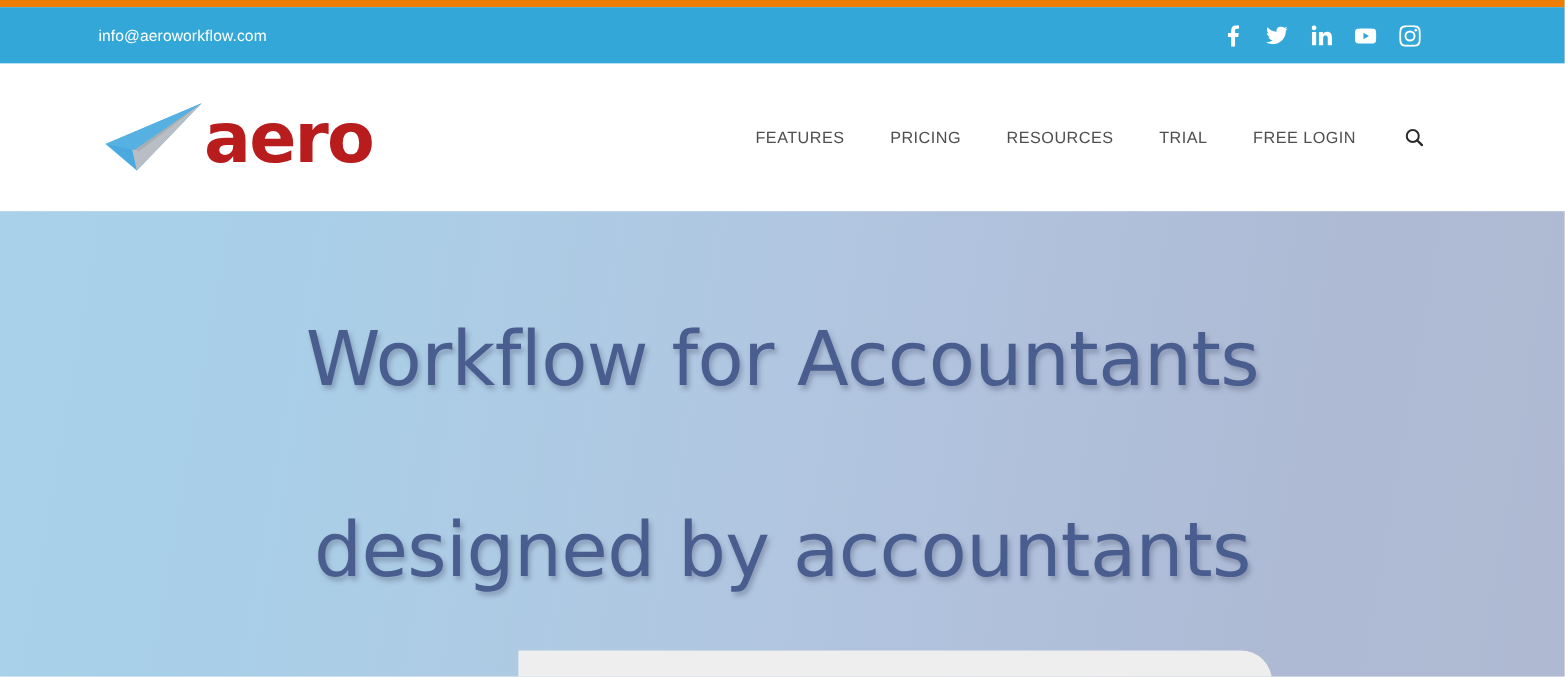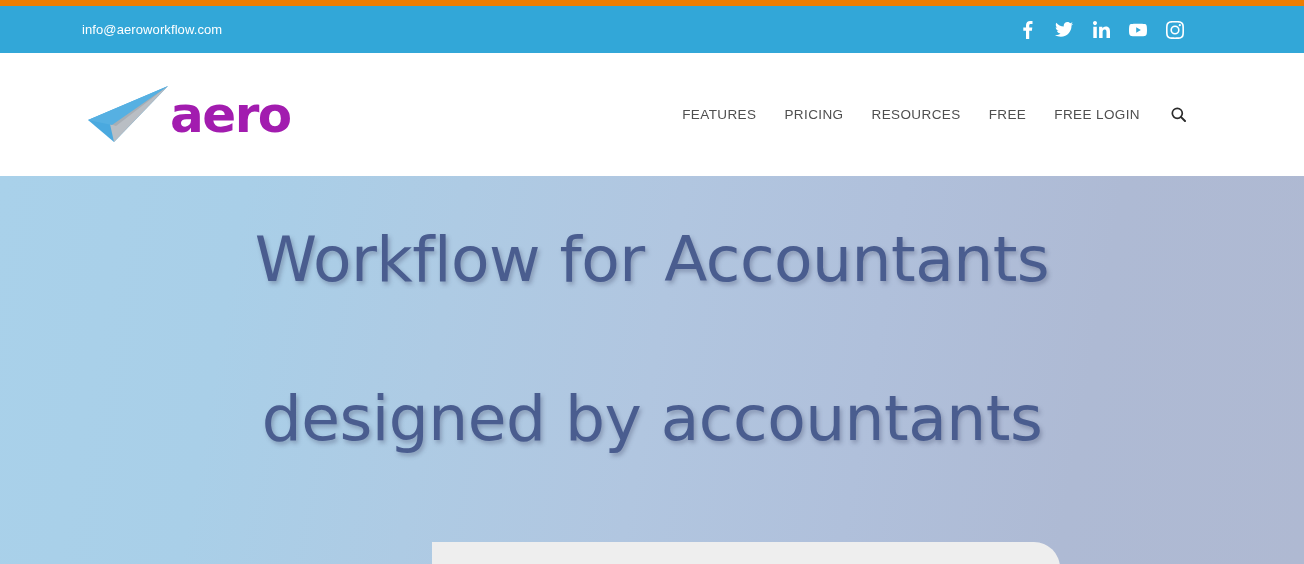--- a/index.html
+++ b/index.html
@@ -68,32 +68,32 @@
   }
   .logo-mark {
     width: 88px;
     height: 62px;
     position: relative;
     flex: none;
     margin-right: -4px;
   }
   .logo-mark svg { display: block; }
   .logo-text {
-    font-size: 50px;
+    font-size: 58px;
     font-weight: 700;
-    color: #a21caf;
+    color: #b91c1c;
     letter-spacing: -1.5px;
     line-height: 1;
     font-family: "DejaVu Sans", sans-serif;
   }
 
   .nav {
     display: flex;
     align-items: center;
-    gap: 28px;
+    gap: 38px;
   }
   .nav-item {
     font-size: 13.5px;
     letter-spacing: 0.4px;
     color: #4f4f4f;
     text-decoration: none;
     white-space: nowrap;
   }
   .nav-search {
     margin-left: 3px;
@@ -131,21 +131,21 @@
   }
 
   
   .hero-copy {
     position: absolute;
     inset: 0;
     display: flex;
     flex-direction: column;
     align-items: center;
     justify-content: flex-start;
-    padding-top: 52px;
+    padding-top: 92px;
     pointer-events: none;
   }
   .hero-line {
     font-family: "DejaVu Sans", sans-serif;
     font-size: 63px;
     font-weight: 400;
     line-height: 1.0;
     color: #4a5d8f;
     text-shadow: 2px 3px 4px rgba(70, 80, 110, 0.38);
     letter-spacing: -0.5px;
@@ -202,21 +202,21 @@
         <path d="M2 36 L82 2 L26 41 Z" fill="#56b0e2"></path>
       </svg>
     </span>
     <span class="logo-text">aero</span>
   </a>
 
   <nav class="nav">
     <a class="nav-item" href="#">FEATURES</a>
     <a class="nav-item" href="#">PRICING</a>
     <a class="nav-item" href="#">RESOURCES</a>
-    <a class="nav-item" href="#">FREE</a>
+    <a class="nav-item" href="#">TRIAL</a>
     <a class="nav-item" href="#">FREE LOGIN</a>
     <a class="nav-search" href="#" aria-label="Search">
       <svg width="15" height="15" viewBox="0 0 15 15">
         <circle cx="6.3" cy="6.3" r="5" fill="none" stroke="#2b2b2b" stroke-width="1.7"></circle>
         <line x1="10.1" y1="10.1" x2="14" y2="14" stroke="#2b2b2b" stroke-width="2" stroke-linecap="round"></line>
       </svg>
     </a>
   </nav>
 </div>
 

